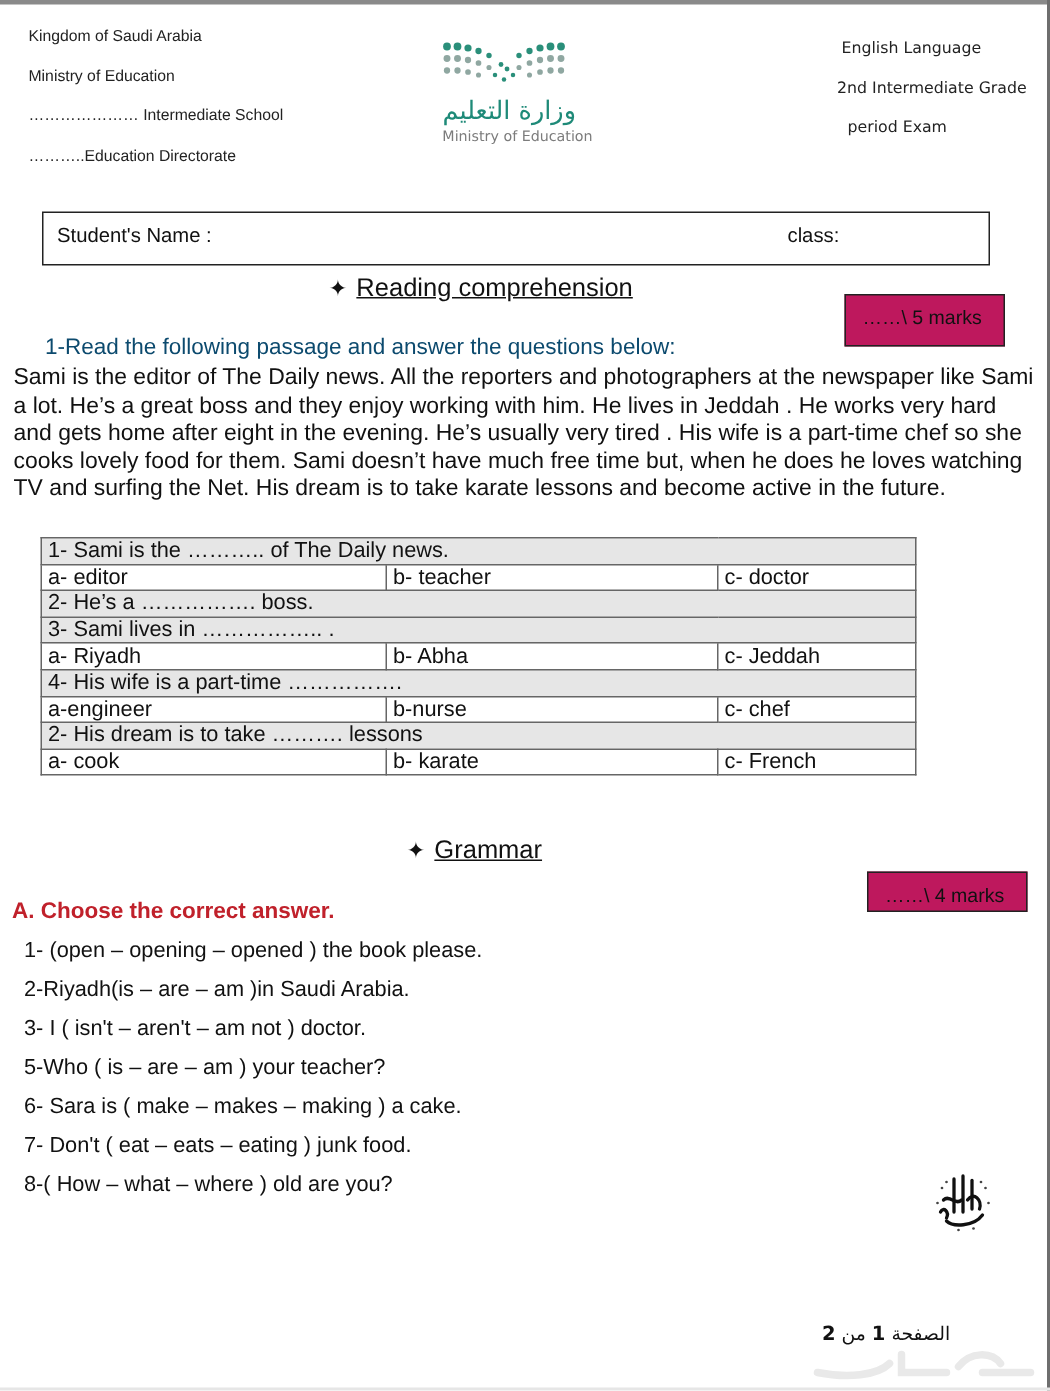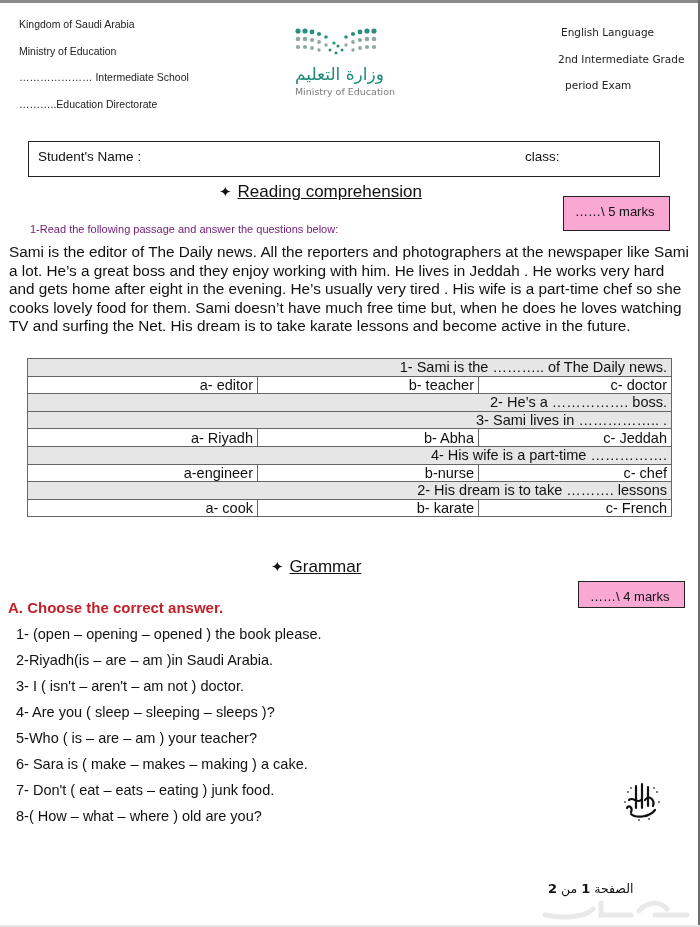--- a/index.html
+++ b/index.html
@@ -25,28 +25,28 @@
   .name-box { position:absolute; left:28px; top:141px; width:632px; height:36px; border:1.5px solid #222; box-sizing:border-box; }
   .name-label { position:absolute; left:9px; top:7px; font-size:13.5px; }
   .class-label { position:absolute; left:496px; top:7px; font-size:13.5px; }
 
   .section-title { position:absolute; font-size:17px; font-weight:normal; }
   .section-title .star { font-size:15px; margin-right:6px; }
   .section-title .txt { text-decoration:underline; }
   .reading-title { left:219px; top:182px; }
   .grammar-title { left:271px; top:557px; }
 
-  .marks-box { position:absolute; border:1.5px solid #222; box-sizing:border-box; font-size:13px; background:#f9a8d4; padding-left:11px; padding-top:7px; }
+  .marks-box { position:absolute; border:1.5px solid #222; box-sizing:border-box; font-size:13px; background:#be185d; padding-left:11px; padding-top:7px; }
   .marks5 { left:563px; top:196px; width:107px; height:35px; }
   .marks4 { left:578px; top:581px; width:107px; height:27px; }
 
-  .instruction { position:absolute; left:30px; top:223px; font-size:11px; color:#701a75; }
+  .instruction { position:absolute; left:30px; top:223px; font-size:15px; color:#0c4a6e; }
   .passage { position:absolute; left:9px; top:243px; width:685px; font-size:15.3px; line-height:18.5px; color:#111; }
 
-  .rc-table { position:absolute; left:27px; top:358px; width:645px; border-collapse:collapse; font-size:14.5px;text-align:right; }
+  .rc-table { position:absolute; left:27px; top:358px; width:584px; border-collapse:collapse; font-size:14.5px; }
   .rc-table td { border:1px solid #666; padding:0 4px; height:16.6px; line-height:16px; }
   .rc-table tr.q td { background:#e6e6e6; }
 
   .grammar-instr { position:absolute; left:8px; top:599px; font-size:15px; font-weight:bold; color:#c0212b; }
   .grammar-list { position:absolute; left:16px; top:626px; font-size:14.5px; }
   .grammar-list div { height:26px; }
 
   .calligraphy { position:absolute; left:619px; top:778px; width:46px; height:46px; }
   .page-num { position:absolute; left:548px; top:881px; font-size:12.5px; direction:rtl; font-family:"DejaVu Sans", sans-serif; }
   .page-num b { font-weight:bold; font-size:13px; }
@@ -170,21 +170,20 @@
 
 <div class="section-title grammar-title">
   <span class="star">✦</span><span class="txt">Grammar</span>
 </div>
 <div class="marks-box marks4">……\ 4 marks</div>
 <div class="grammar-instr">A. Choose the correct answer.</div>
 <div class="grammar-list">
   <div>1- (open – opening – opened ) the book please.</div>
   <div>2-Riyadh(is – are – am )in Saudi Arabia.</div>
   <div>3- I ( isn't – aren't – am not ) doctor.</div>
-  <div>4- Are you ( sleep – sleeping – sleeps )?</div>
   <div>5-Who ( is – are – am ) your teacher?</div>
   <div>6- Sara is ( make – makes – making ) a cake.</div>
   <div>7- Don't ( eat – eats – eating ) junk food.</div>
   <div>8-( How – what – where ) old are you?</div>
 </div>
 
 <svg class="calligraphy" viewBox="0 0 46 46">
   <g stroke="#111" fill="none" stroke-width="2.2" stroke-linecap="round">
     <path d="M12 36 C 16 40, 30 40, 36 32"></path>
     <path d="M17 8 L17 30"></path>

